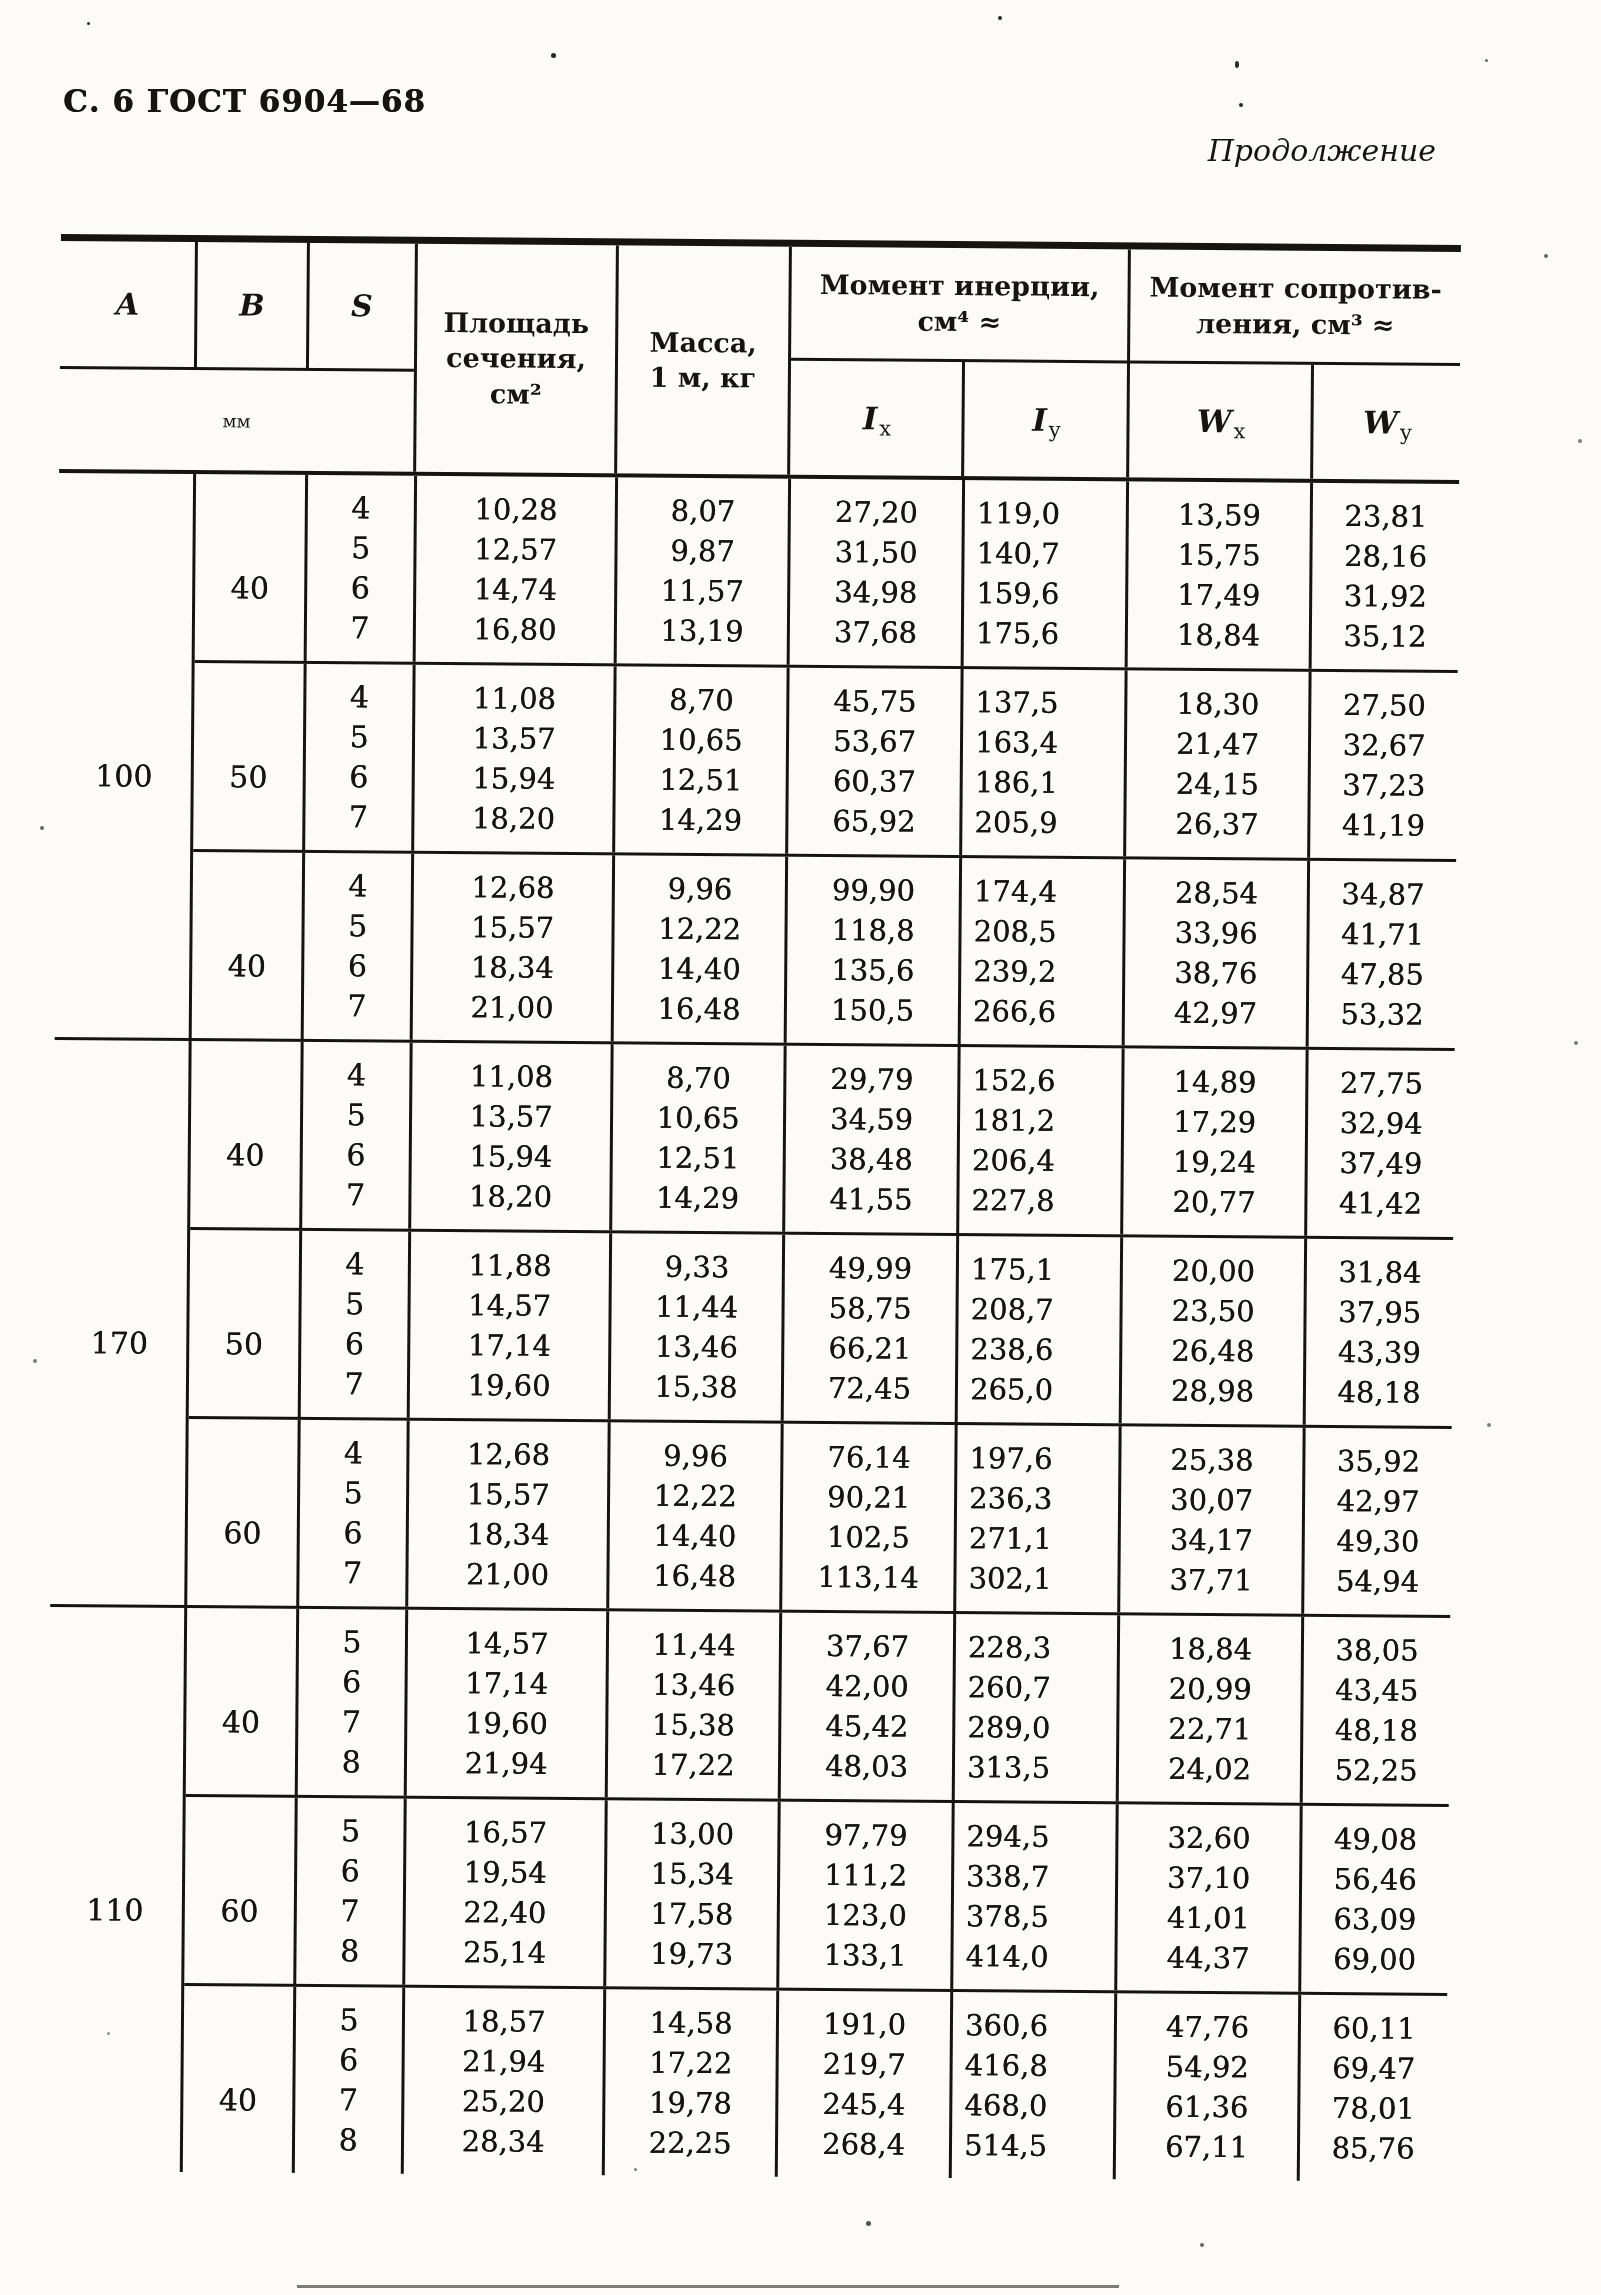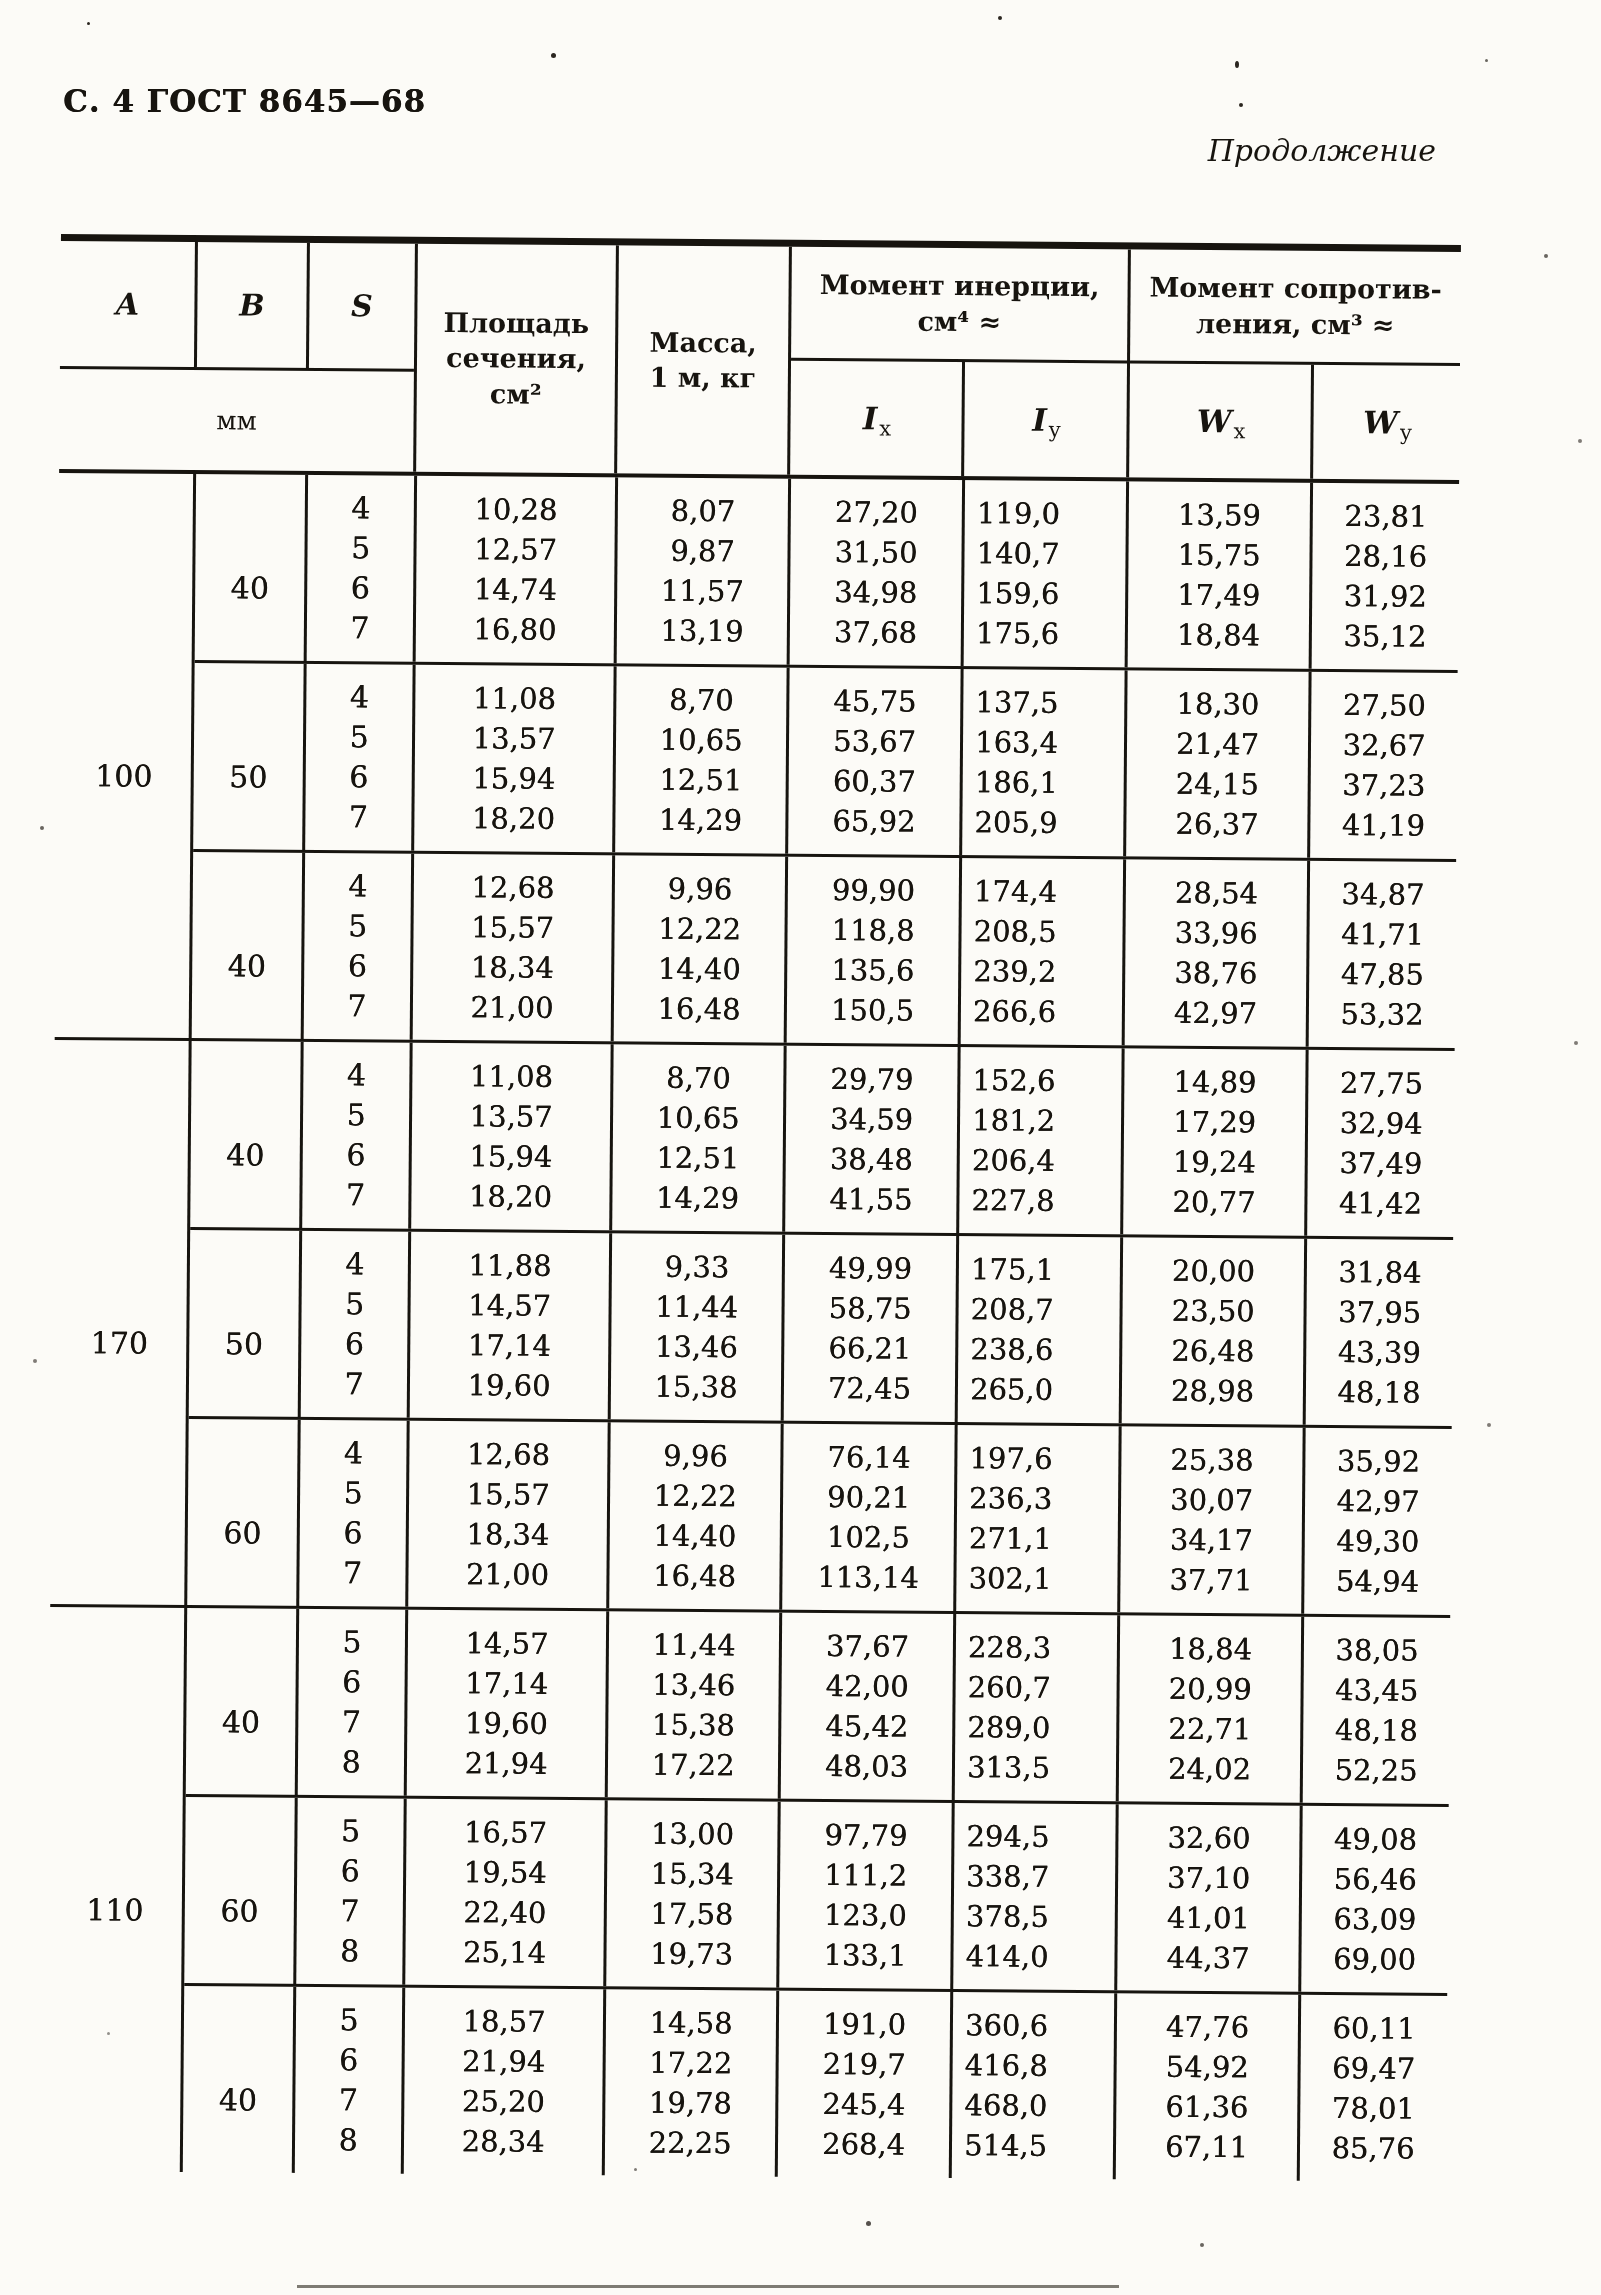--- a/index.html
+++ b/index.html
@@ -29,21 +29,21 @@
   }
   .hleft{ width:354px; border-right:3px solid var(--ink); display:flex; flex-direction:column; }
   .habs{ display:flex; height:125px; }
   .ha{ width:134px; border-right:3px solid var(--ink); }
   .hb{ width:109px; border-right:3px solid var(--ink); }
   .hs{ flex:1; }
   .hmm{ flex:1; border-top:3px solid var(--ink); }
   .hcell{ display:flex; align-items:center; justify-content:center; text-align:center; }
   .hlabel{ font-size:27px; font-weight:bold; line-height:1.3; white-space:pre-line; }
   .hletter{ font-size:30px; font-style:italic; font-weight:bold; }
-  .hmmtext{ font-size:26px; }
+  .hmmtext{ font-size:18px; }
   .harea{ width:198px; border-right:3px solid var(--ink); }
   .hmass{ width:170px; border-right:3px solid var(--ink); }
   .hgrp{ display:flex; flex-direction:column; }
   .hgrp.inertia{ width:336px; border-right:3px solid var(--ink); }
   .hgrp.resist{ width:330px; }
   .htitle{ height:111px; border-bottom:3px solid var(--ink); }
   .hsub{ flex:1; display:flex; }
   .hsubcell{ display:flex; align-items:center; justify-content:center; }
   .hsub .c1i{ width:171px; border-right:3px solid var(--ink); }
   .hsub .c2i{ flex:1; }
@@ -75,21 +75,21 @@
   .a-value,.b-value{ font-size:30px; text-shadow:0.3px 0 currentColor;margin-top:41px; }
   .col-s .val{ font-size:30px; }
   
   .speck{ position:absolute; background:#2b2620; border-radius:50%; }
   .bottom-line{ position:absolute; left:297px; top:2285px; width:822px; height:3px;
                 background:#3a352c; opacity:.65; }
 </style>
 </head>
 <body>
 
-<div class="page-header">С. 4 ГОСТ 8645—68</div>
+<div class="page-header">С. 6 ГОСТ 6904—68</div>
 <div class="continuation">Продолжение</div>
 
 <div class="table-wrap">
   <div class="thead">
     <div class="hleft">
       <div class="habs">
         <div class="hcell ha">
             <span class="hletter">A</span>
           </div>
         <div class="hcell hb">

